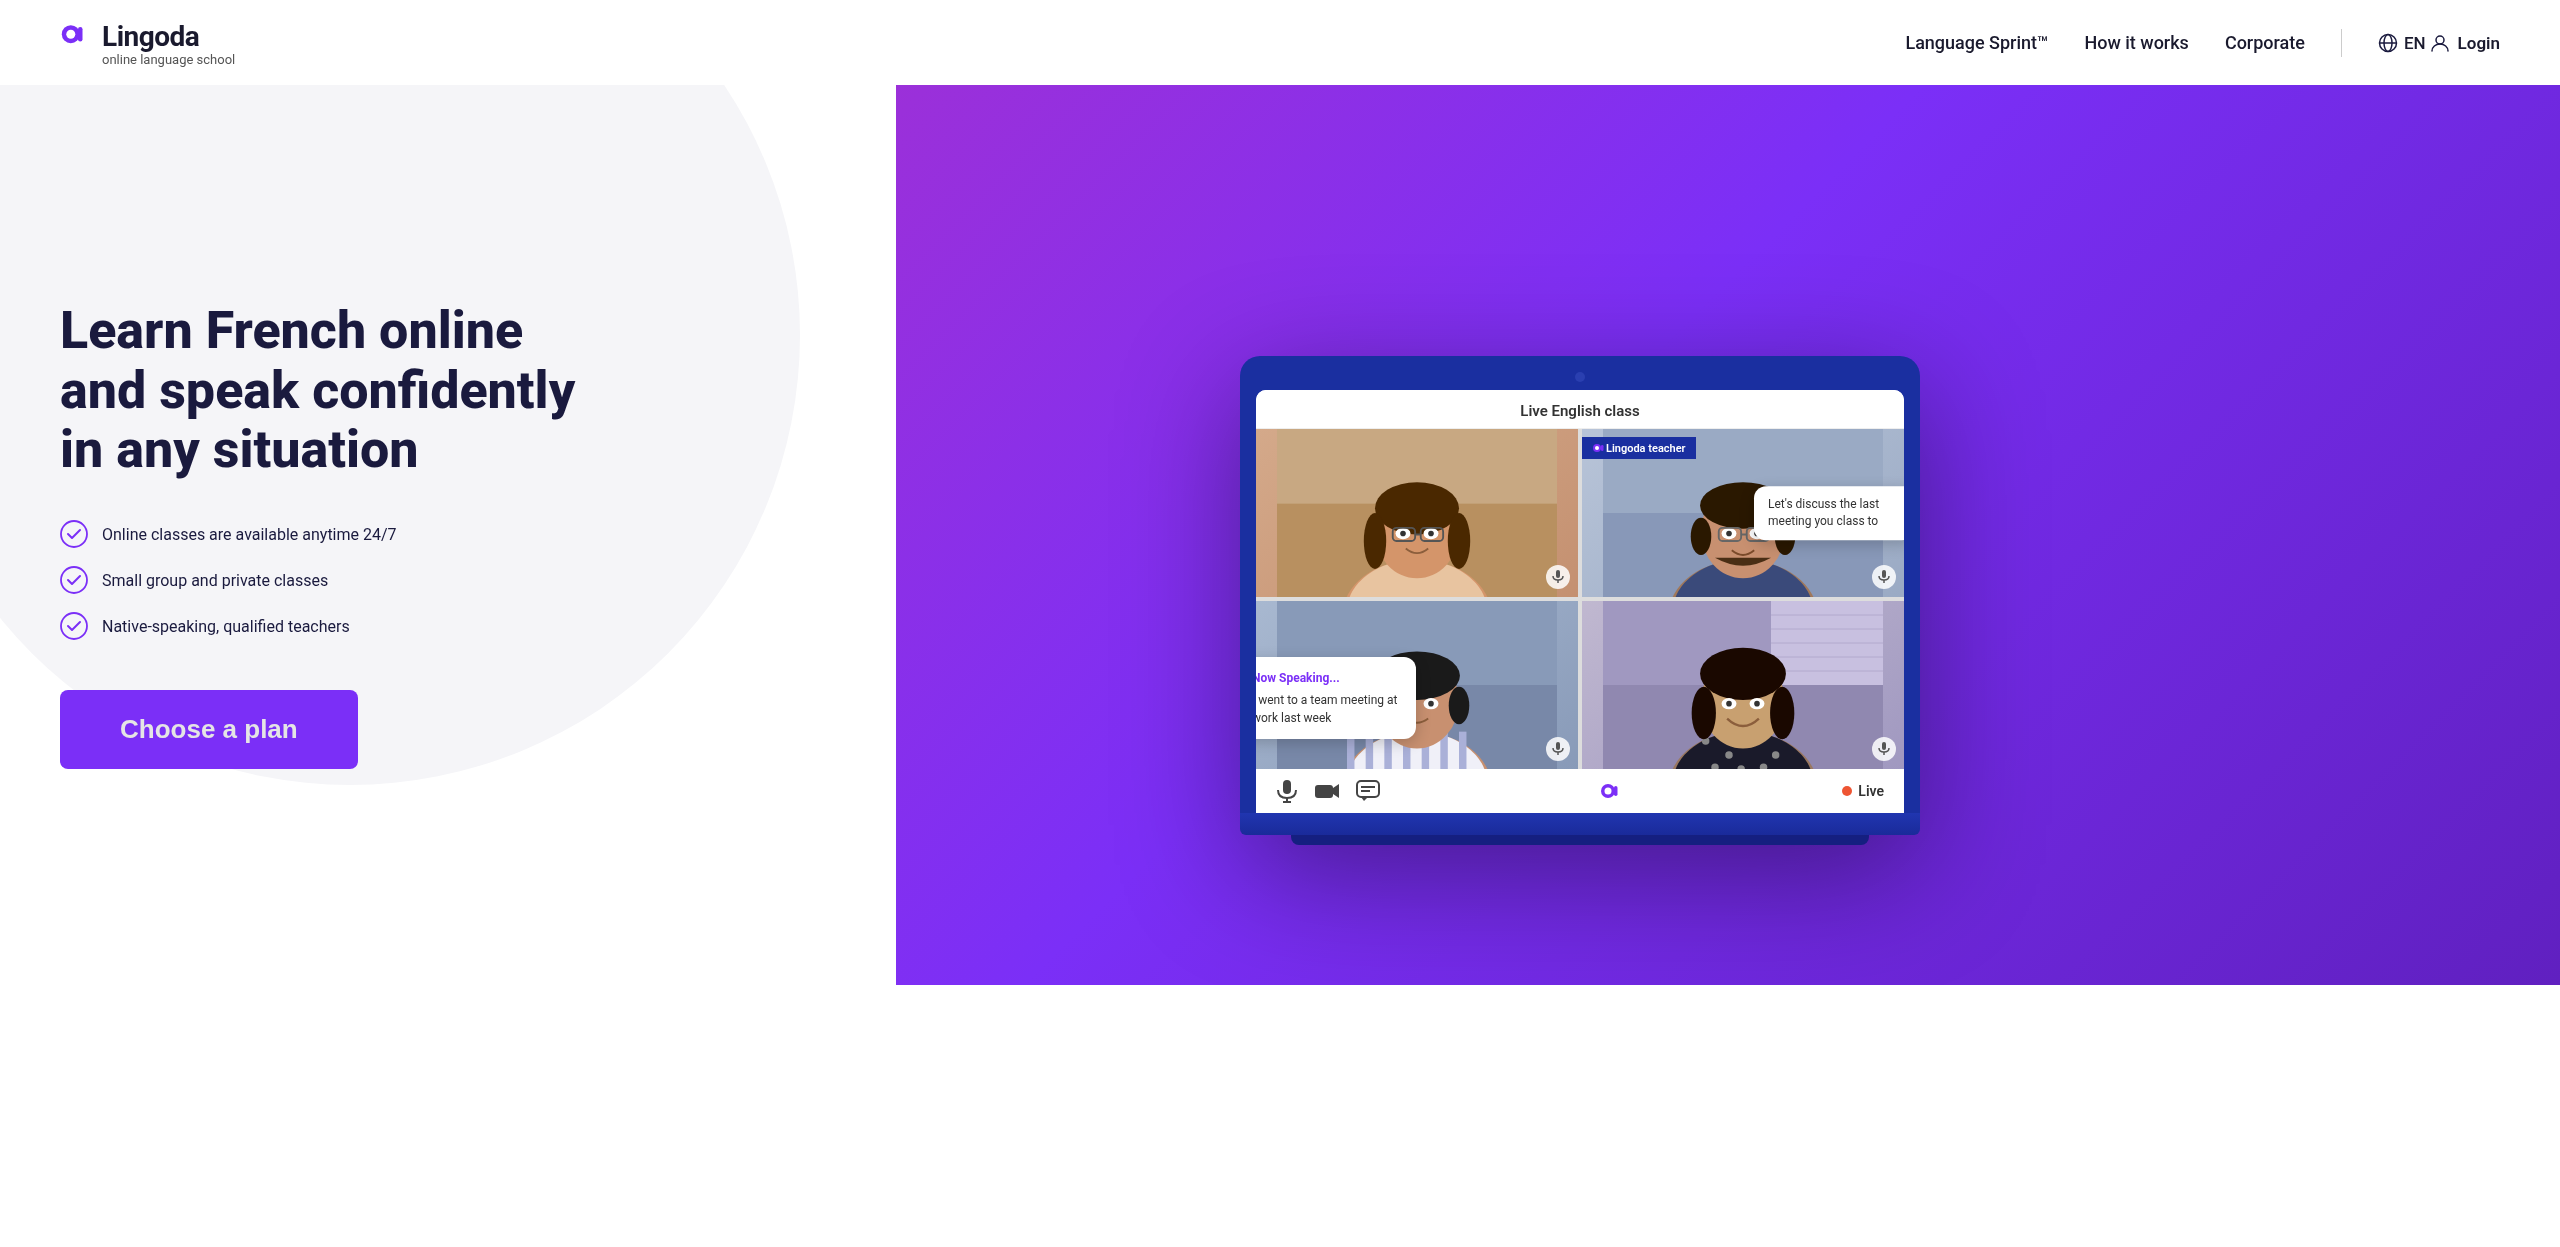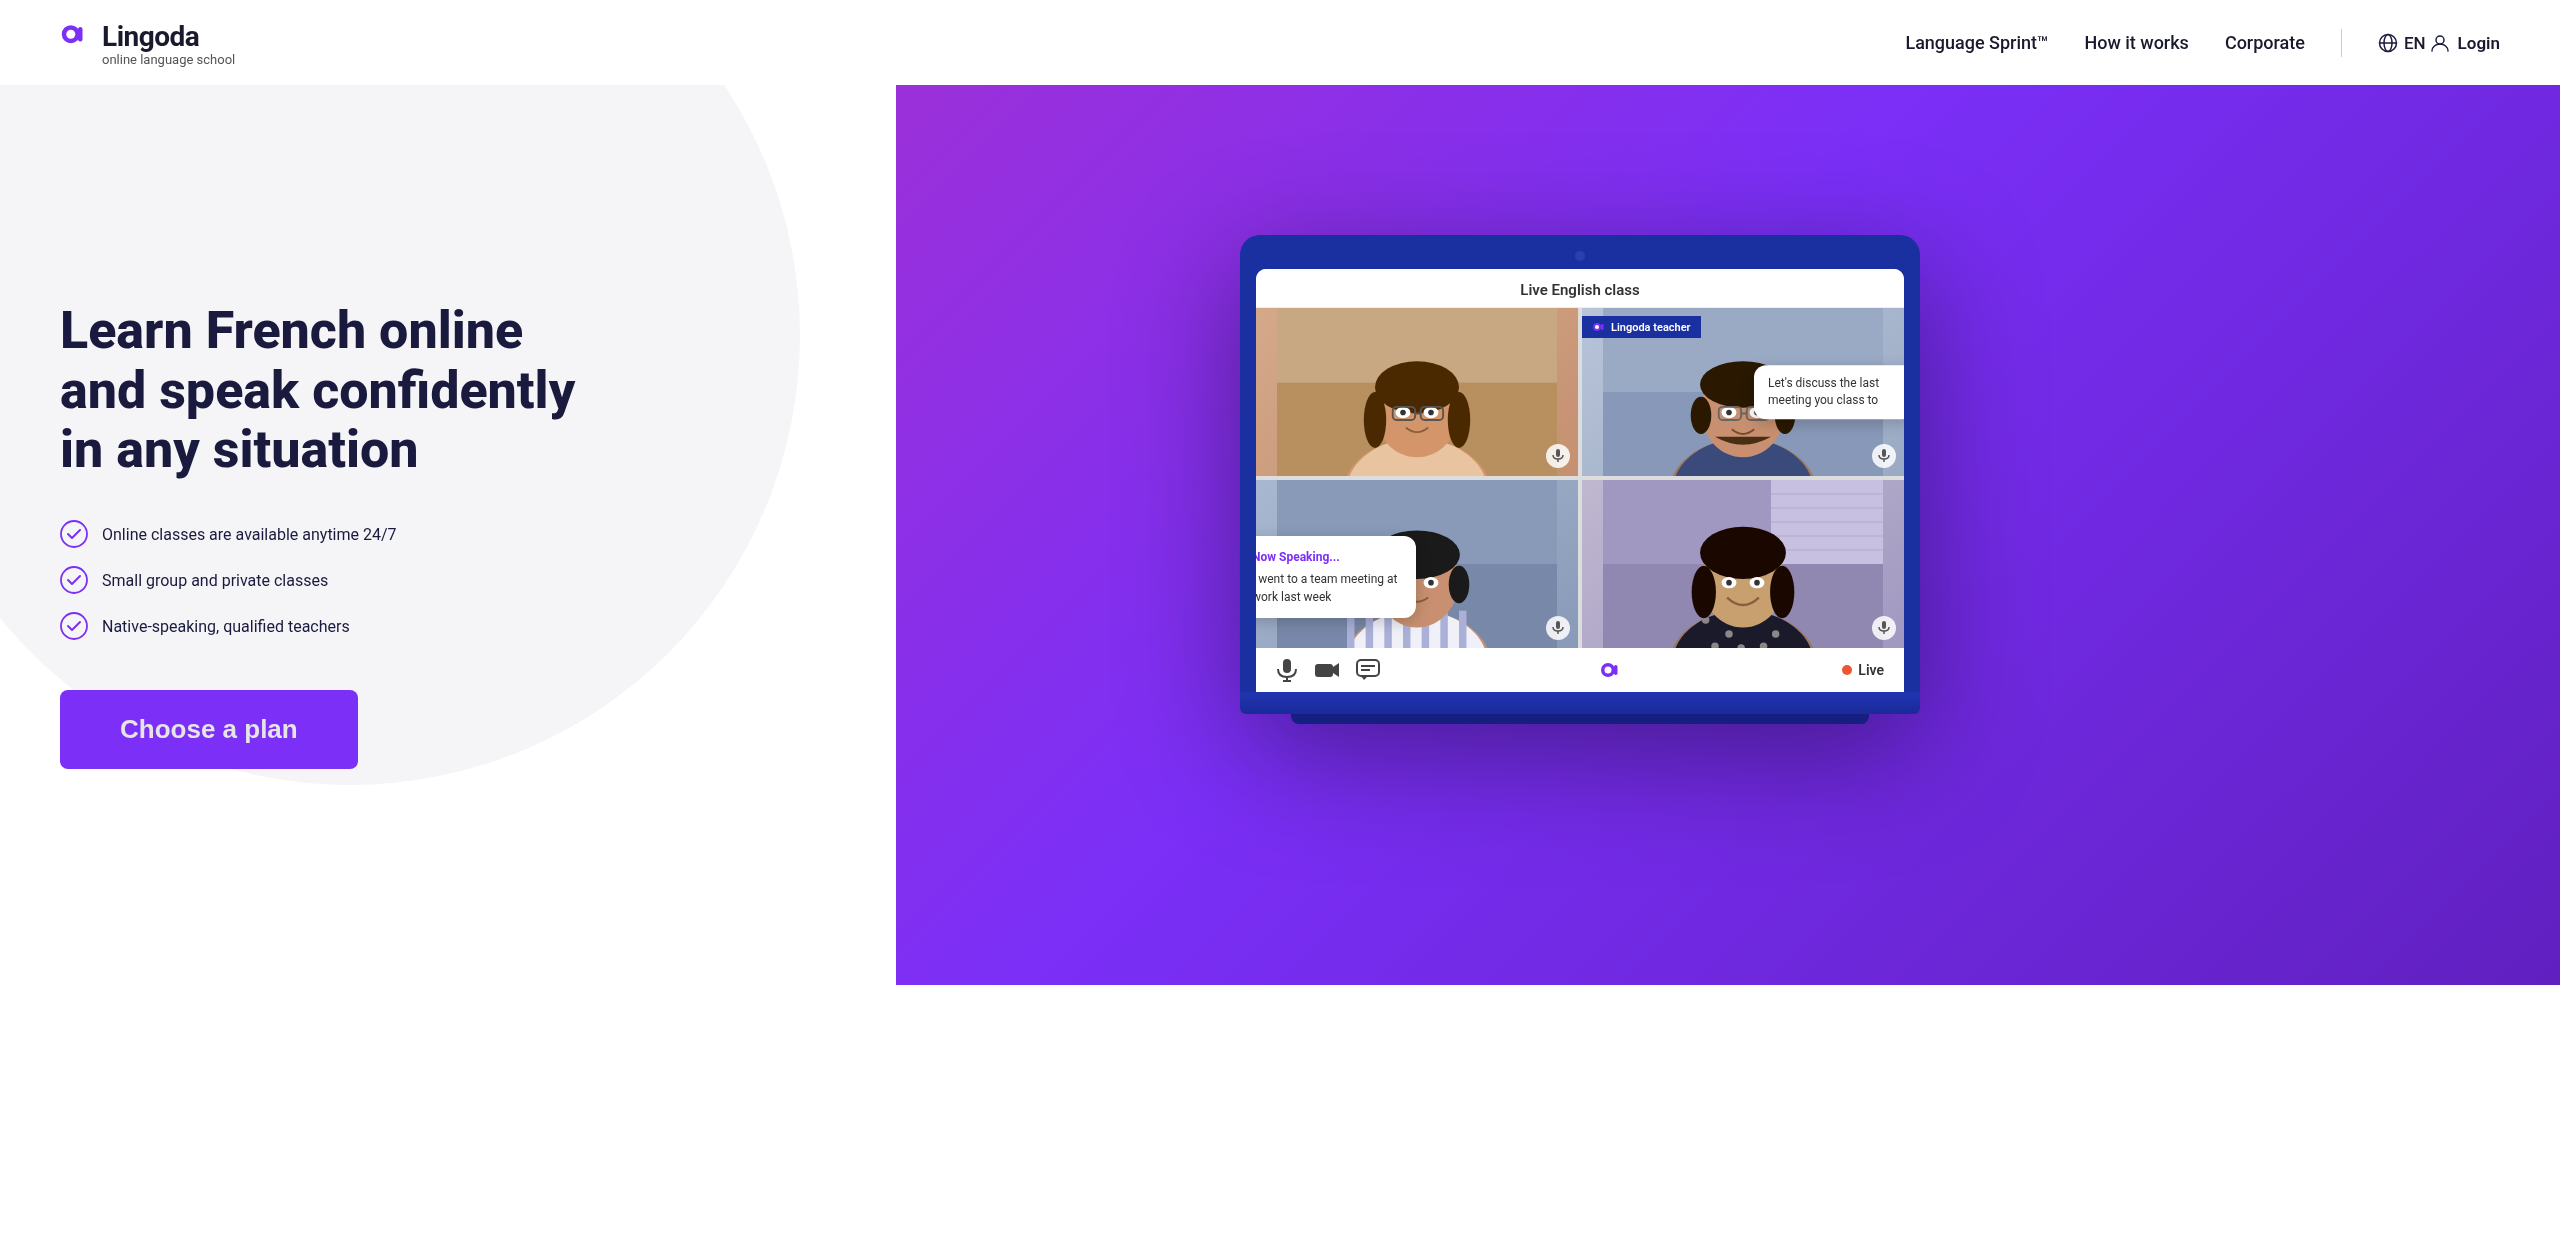--- a/index.html
+++ b/index.html
@@ -191,21 +191,21 @@
       cursor: pointer;
       text-decoration: none;
       transition: background 0.2s;
     }
 
     
     .hero-right {
       flex: 1;
       display: flex;
       justify-content: center;
-      align-items: flex-start;
+      align-items: flex-end;
       position: relative;
       min-height: 600px;
     }
 
     .laptop-wrapper {
       position: relative;
       width: 680px;
       filter: drop-shadow(0 30px 60px rgba(0,0,0,0.4));
     }
 
@@ -282,21 +282,20 @@
       position: absolute;
       top: 8px;
       left: 0;
       background: #1a2fa0;
       color: #fff;
       font-size: 11px;
       font-weight: 600;
       padding: 4px 10px;
       display: flex;
       align-items: center;
-      gap: 5px;
     }
 
     .chat-bubble-right {
       position: absolute;
       top: 50%;
       right: -10px;
       transform: translateY(-50%);
       background: #fff;
       border-radius: 12px;
       padding: 10px 14px;

